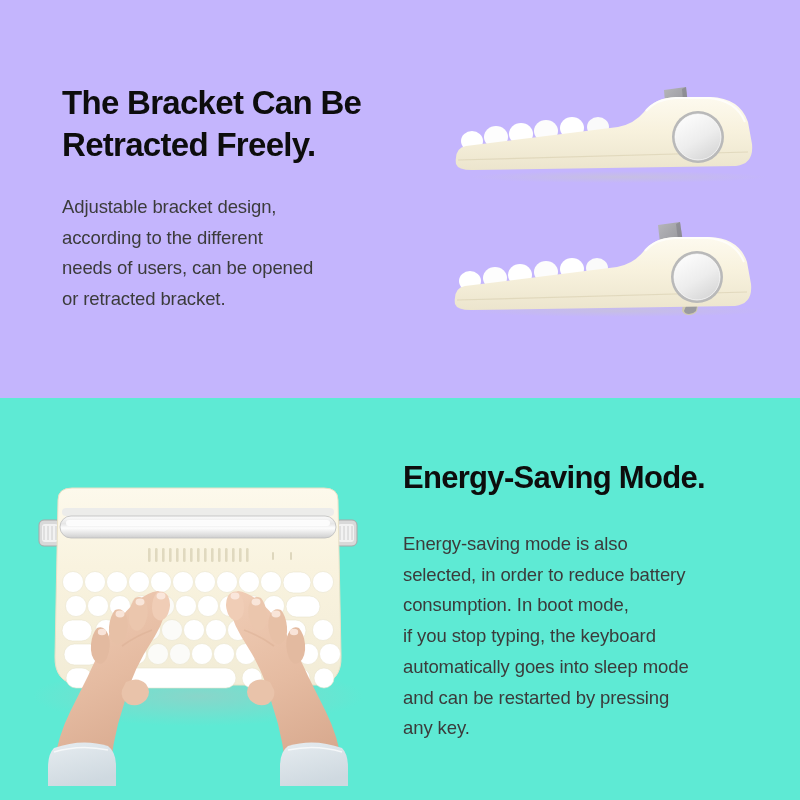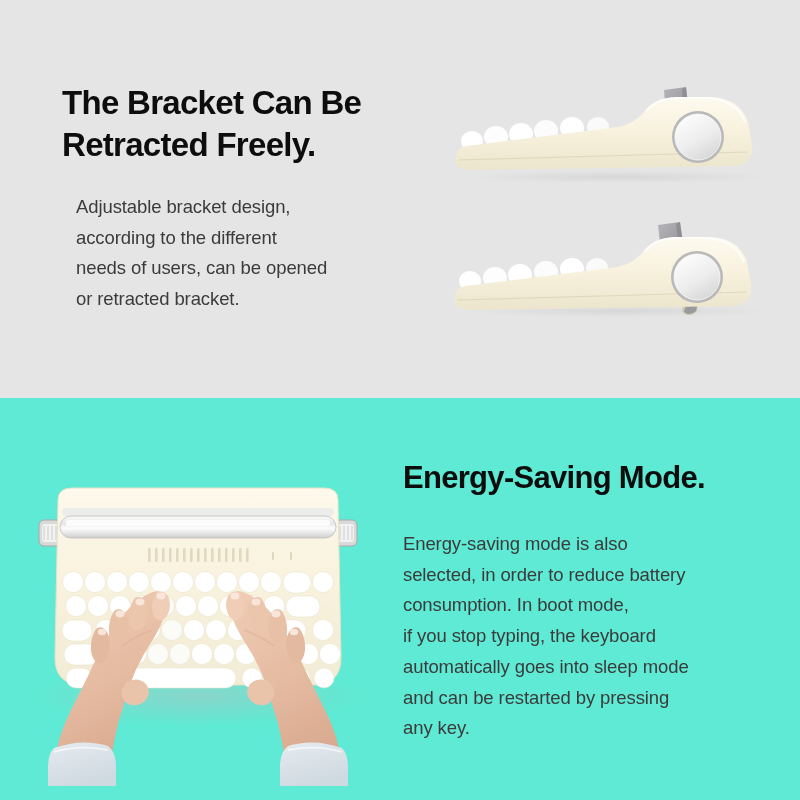--- a/index.html
+++ b/index.html
@@ -6,21 +6,21 @@
   html, body { width:800px; height:800px; }
   body {
     font-family:"Liberation Sans", sans-serif;
     background:#ffffff;
     overflow:hidden;
   }
   .page { position:relative; width:800px; height:800px; }
 
   
   .panel { position:absolute; left:0; width:800px; overflow:hidden; }
-  .panel-top    { top:0;    height:398px; background:#e5e5e5; }
+  .panel-top    { top:0;    height:398px; background:#c4b5fd; }
   .panel-bottom { top:398px; height:470px; background:#5eead4; }
 
   
   .heading {
     position:absolute;
     font-weight:bold;
     color:#0d0d0d;
     letter-spacing:-0.7px;
     line-height:1.26;
     white-space:pre-line;
@@ -28,21 +28,21 @@
   .h-top    { left:62px;  top:82px;  width:380px; font-size:33px; }
   .h-bottom { left:403px; top:458px; width:392px; font-size:31px; }
 
   .body-text {
     position:absolute;
     color:#3b3b3b;
     line-height:1.66;
     white-space:pre-line;
     letter-spacing:-0.1px;
   }
-  .b-top    { left:76px;  top:192px; width:360px; font-size:18.5px; }
+  .b-top    { left:62px;  top:192px; width:360px; font-size:18.5px; }
   .b-bottom { left:403px; top:508px; width:380px; font-size:18.5px;margin-top:21px; }
 
   
   .kb-side { position:absolute; }
   .kb-side-1 { left:448px; top:78px;  width:330px; height:110px; }
   .kb-side-2 { left:448px; top:205px; width:330px; height:118px; }
 
   
   .kb-top { position:absolute; left:18px; top:88px; width:360px; height:300px; }
 </style>

